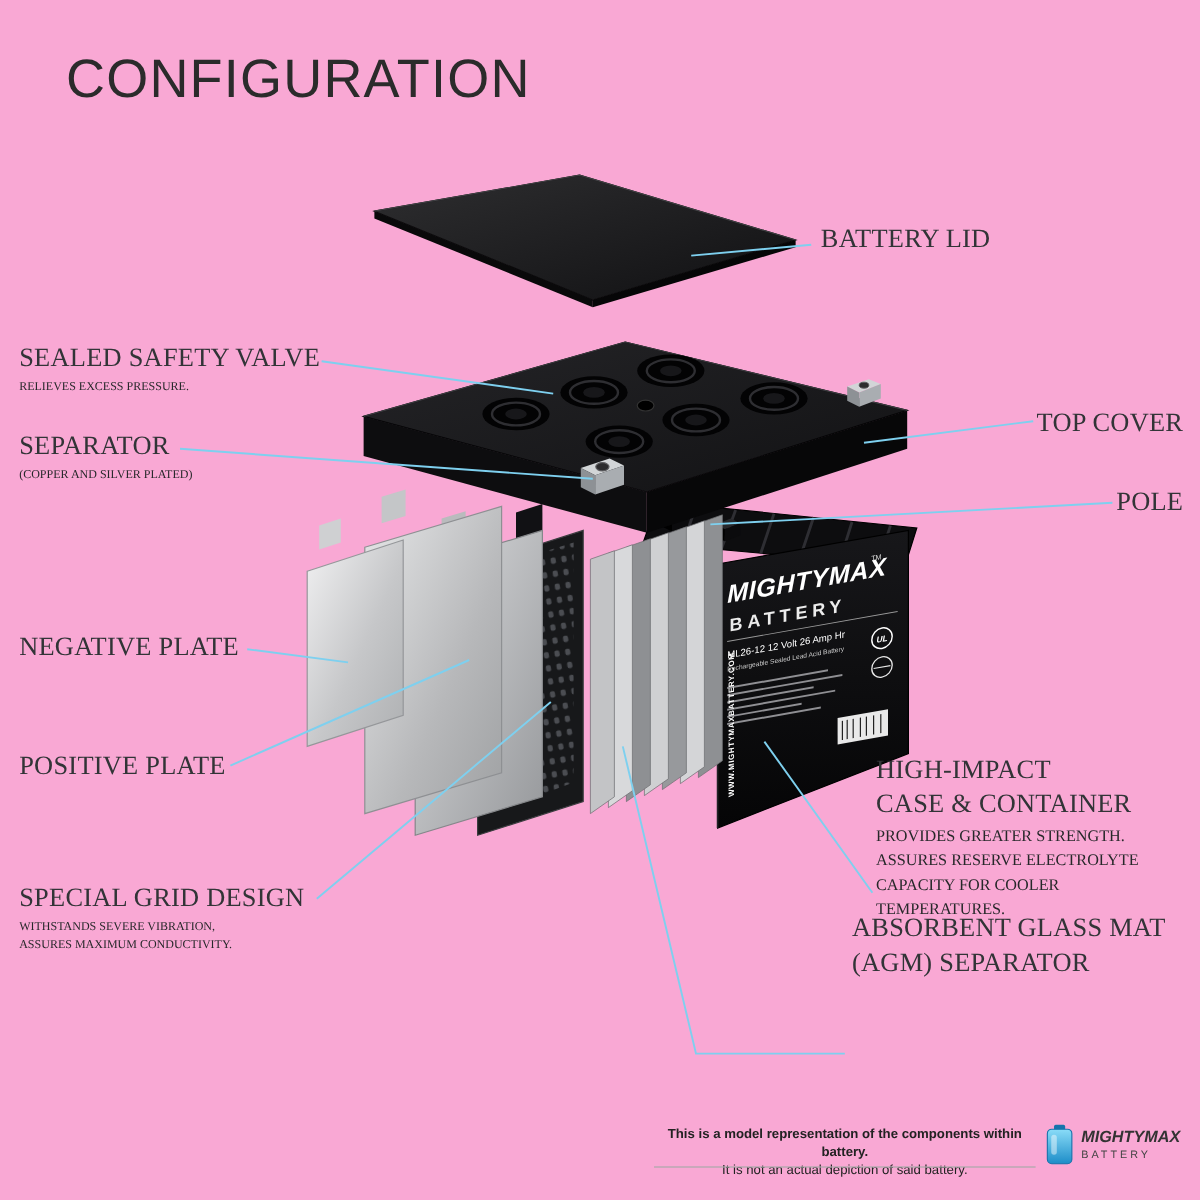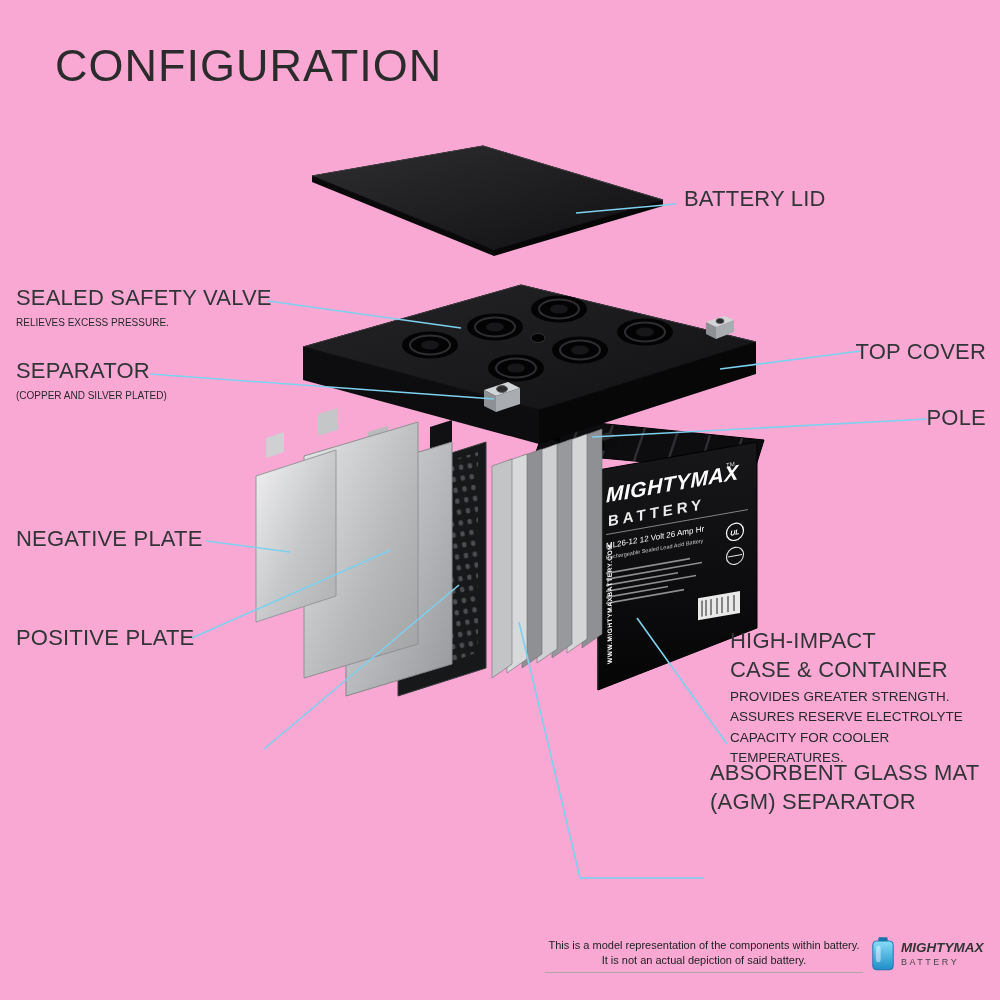--- a/index.html
+++ b/index.html
@@ -1,28 +1,28 @@
 <!DOCTYPE html>
 <html><head>
 <meta charset="utf-8">
 <style>
   html,body{margin:0;padding:0;background:#fff;}
   .canvas{position:relative;width:1000px;height:1000px;background:#f9a8d4;
           font-family:"Liberation Sans",sans-serif;overflow:hidden;}
   .page-title{position:absolute;left:55px;top:40px;font-size:45px;font-weight:300;
               color:#2b2b2b;letter-spacing:1px;}
   .diagram-svg{position:absolute;left:0;top:0;}
-  .lbl{position:absolute;color:#323437;}
+  .lbl{position:absolute;color:#323437;font-family:Liberation Serif, serif;}
   .lbl.right{text-align:right;}
   .lbl-title{font-size:22px;font-weight:400;letter-spacing:.2px;line-height:1.32;
              white-space:pre-line;color:#323437;}
   .lbl-desc{font-size:10px;margin-top:3px;line-height:1.5;white-space:pre-line;color:#27282a;}
   .footer-text{position:absolute;left:545px;top:938px;width:318px;text-align:center;
                font-size:11px;color:#222;line-height:1.35;}
-  .footer-text .l1{font-weight:normal;}
+  .footer-text .l1{font-weight:bold;}
   .footer-rule{position:absolute;left:545px;top:972px;width:318px;height:1px;background:#a9a9a9;}
   .footer-logo{position:absolute;left:870px;top:936px;display:flex;align-items:center;gap:5px;}
   .footer-logo-text{display:flex;flex-direction:column;line-height:1;}
   .footer-logo-name{font-size:13.5px;font-weight:bold;font-style:italic;color:#333;}
   .footer-logo-sub{font-size:9px;letter-spacing:2.5px;color:#444;margin-top:3px;}
 </style>
 </head>
 <body>
 
 <div class="canvas">
@@ -261,20 +261,25 @@
   </div>
 
   <div class="lbl" style="left:16px;top:524px">
     <div class="lbl-title">NEGATIVE PLATE</div>
   </div>
 
   <div class="lbl" style="left:16px;top:623px">
     <div class="lbl-title">POSITIVE PLATE</div>
   </div>
 
+  <div class="lbl" style="left:16px;top:733px">
+    <div class="lbl-title">SPECIAL GRID DESIGN</div>
+    <div class="lbl-desc">WITHSTANDS SEVERE VIBRATION,
+ASSURES MAXIMUM CONDUCTIVITY.</div>
+  </div>
 
   <div class="lbl" style="left:730px;top:626px;width:262px">
     <div class="lbl-title">HIGH-IMPACT
 CASE &amp; CONTAINER</div>
     <div class="lbl-desc" style="font-size:13.5px">PROVIDES GREATER STRENGTH.
 ASSURES RESERVE ELECTROLYTE
 CAPACITY FOR COOLER TEMPERATURES.</div>
   </div>
 
   <div class="lbl" style="left:710px;top:758px;width:282px">

